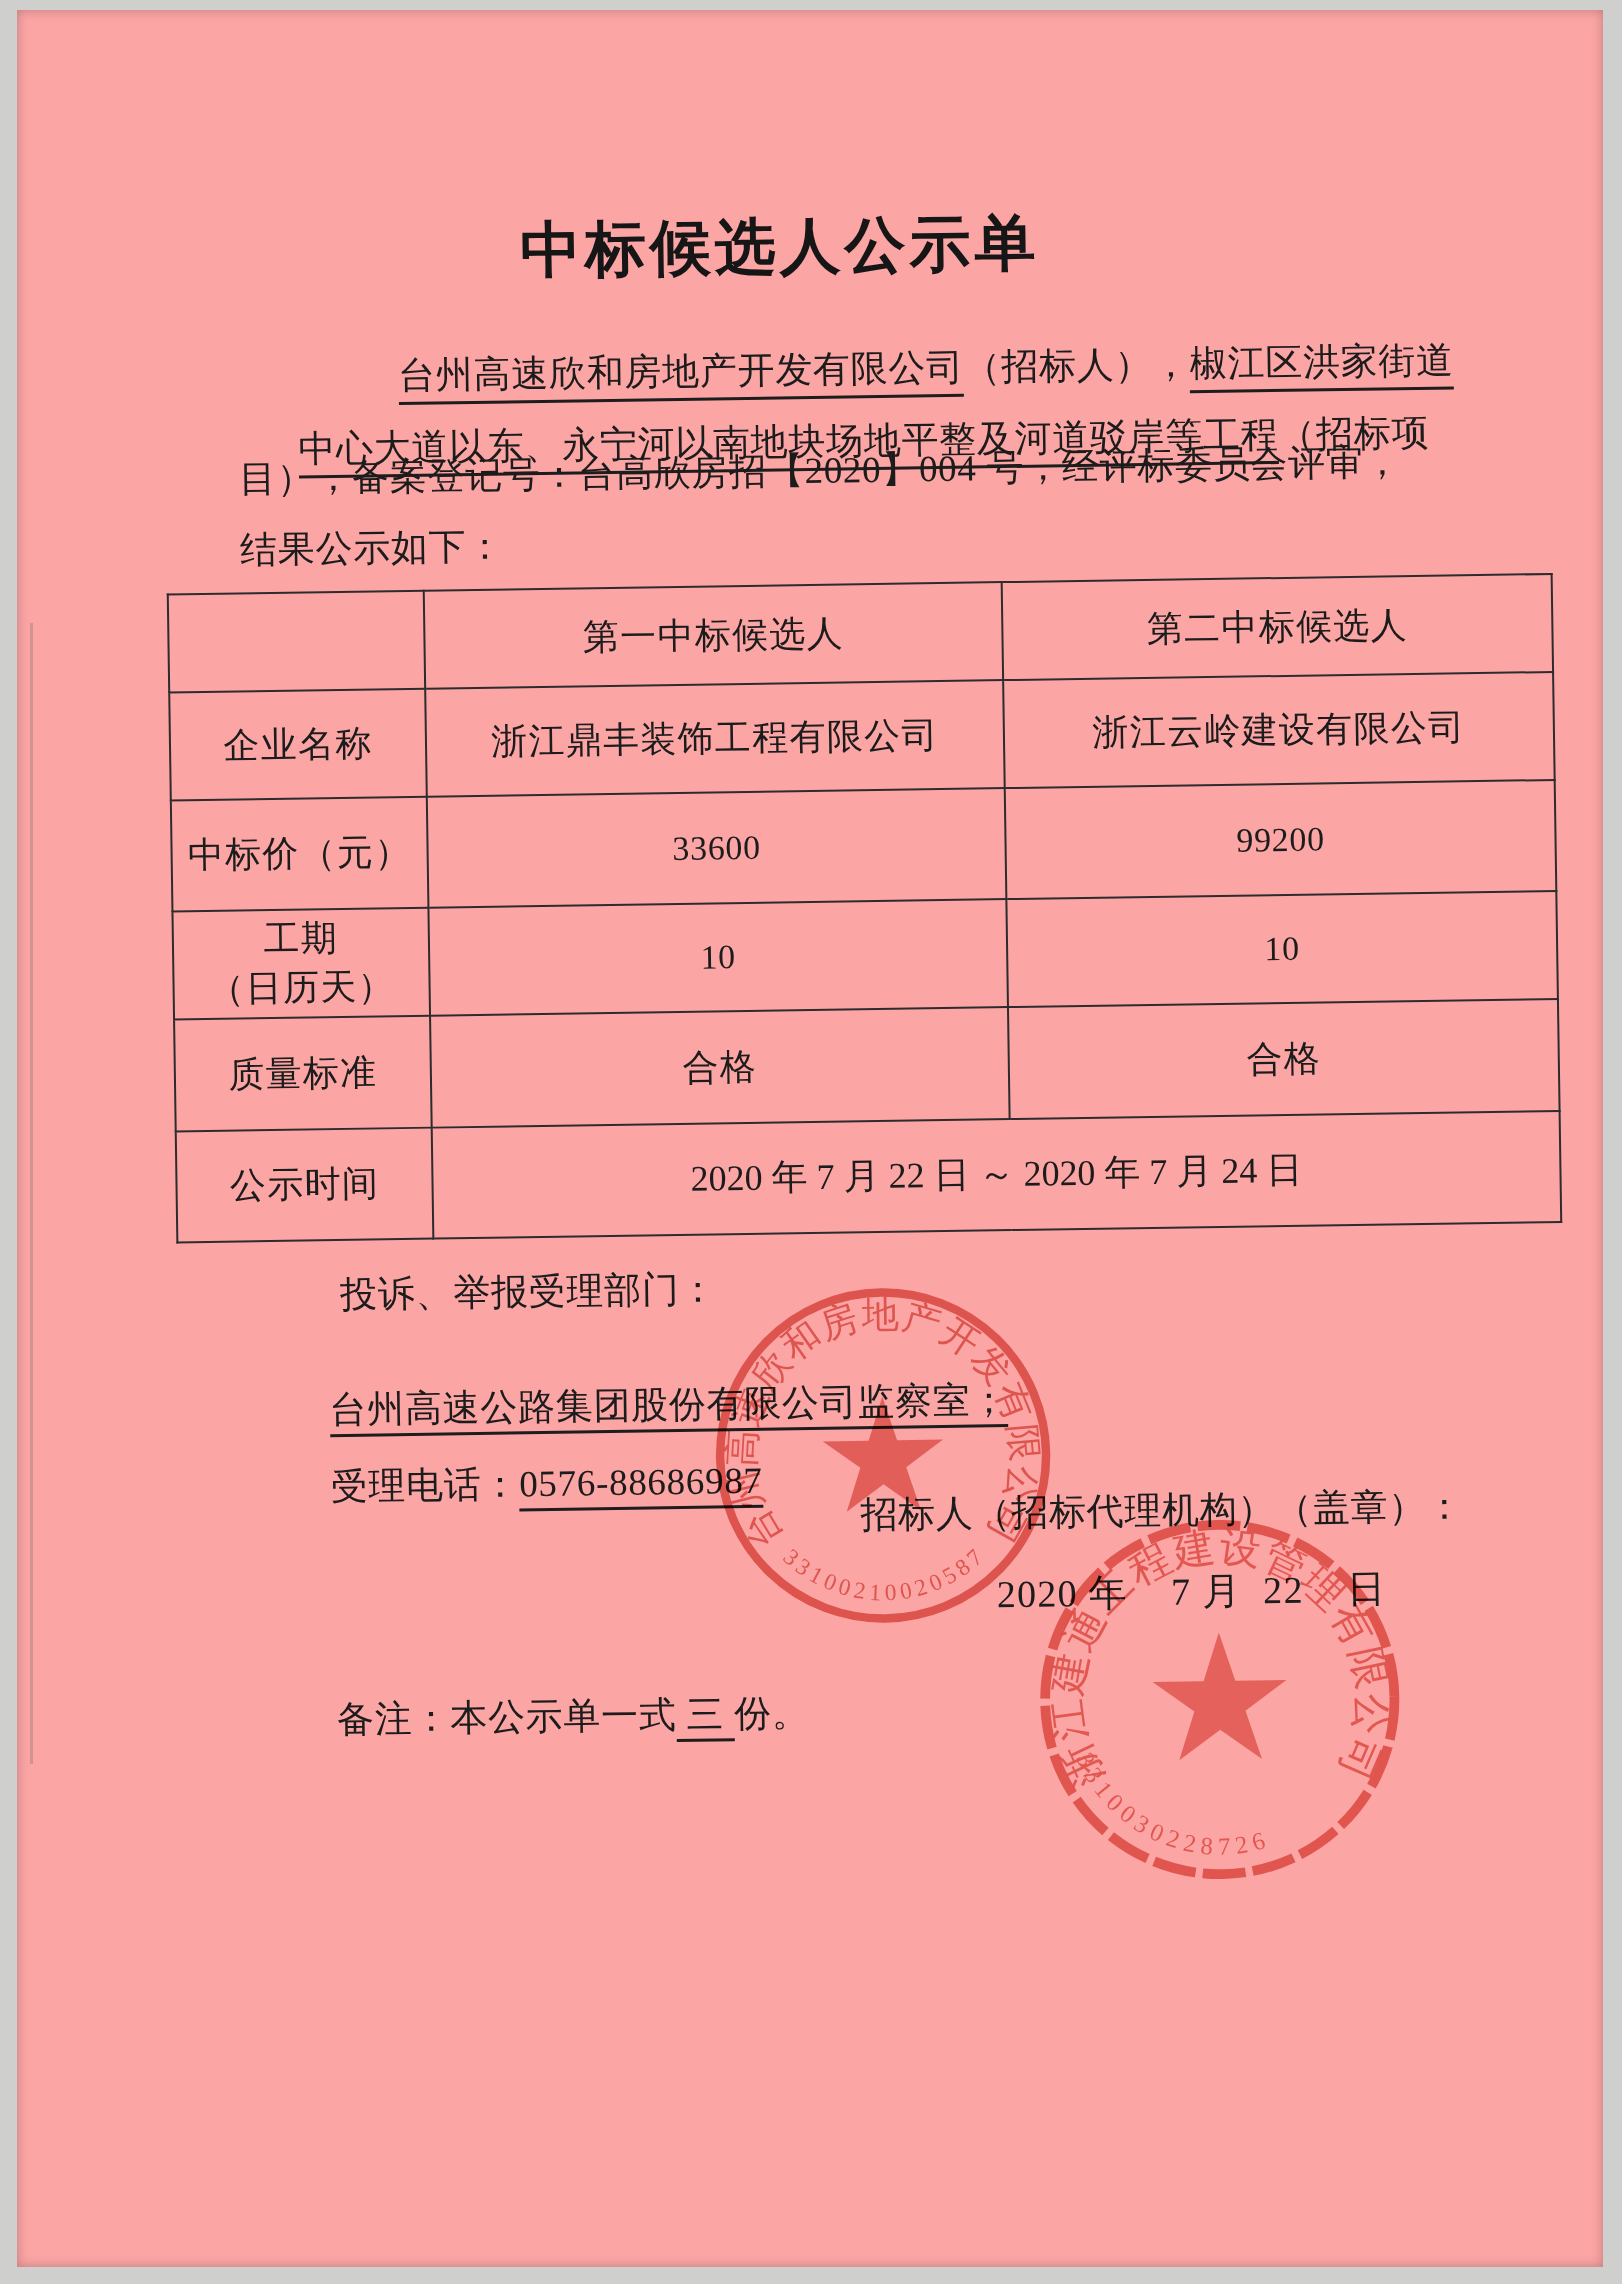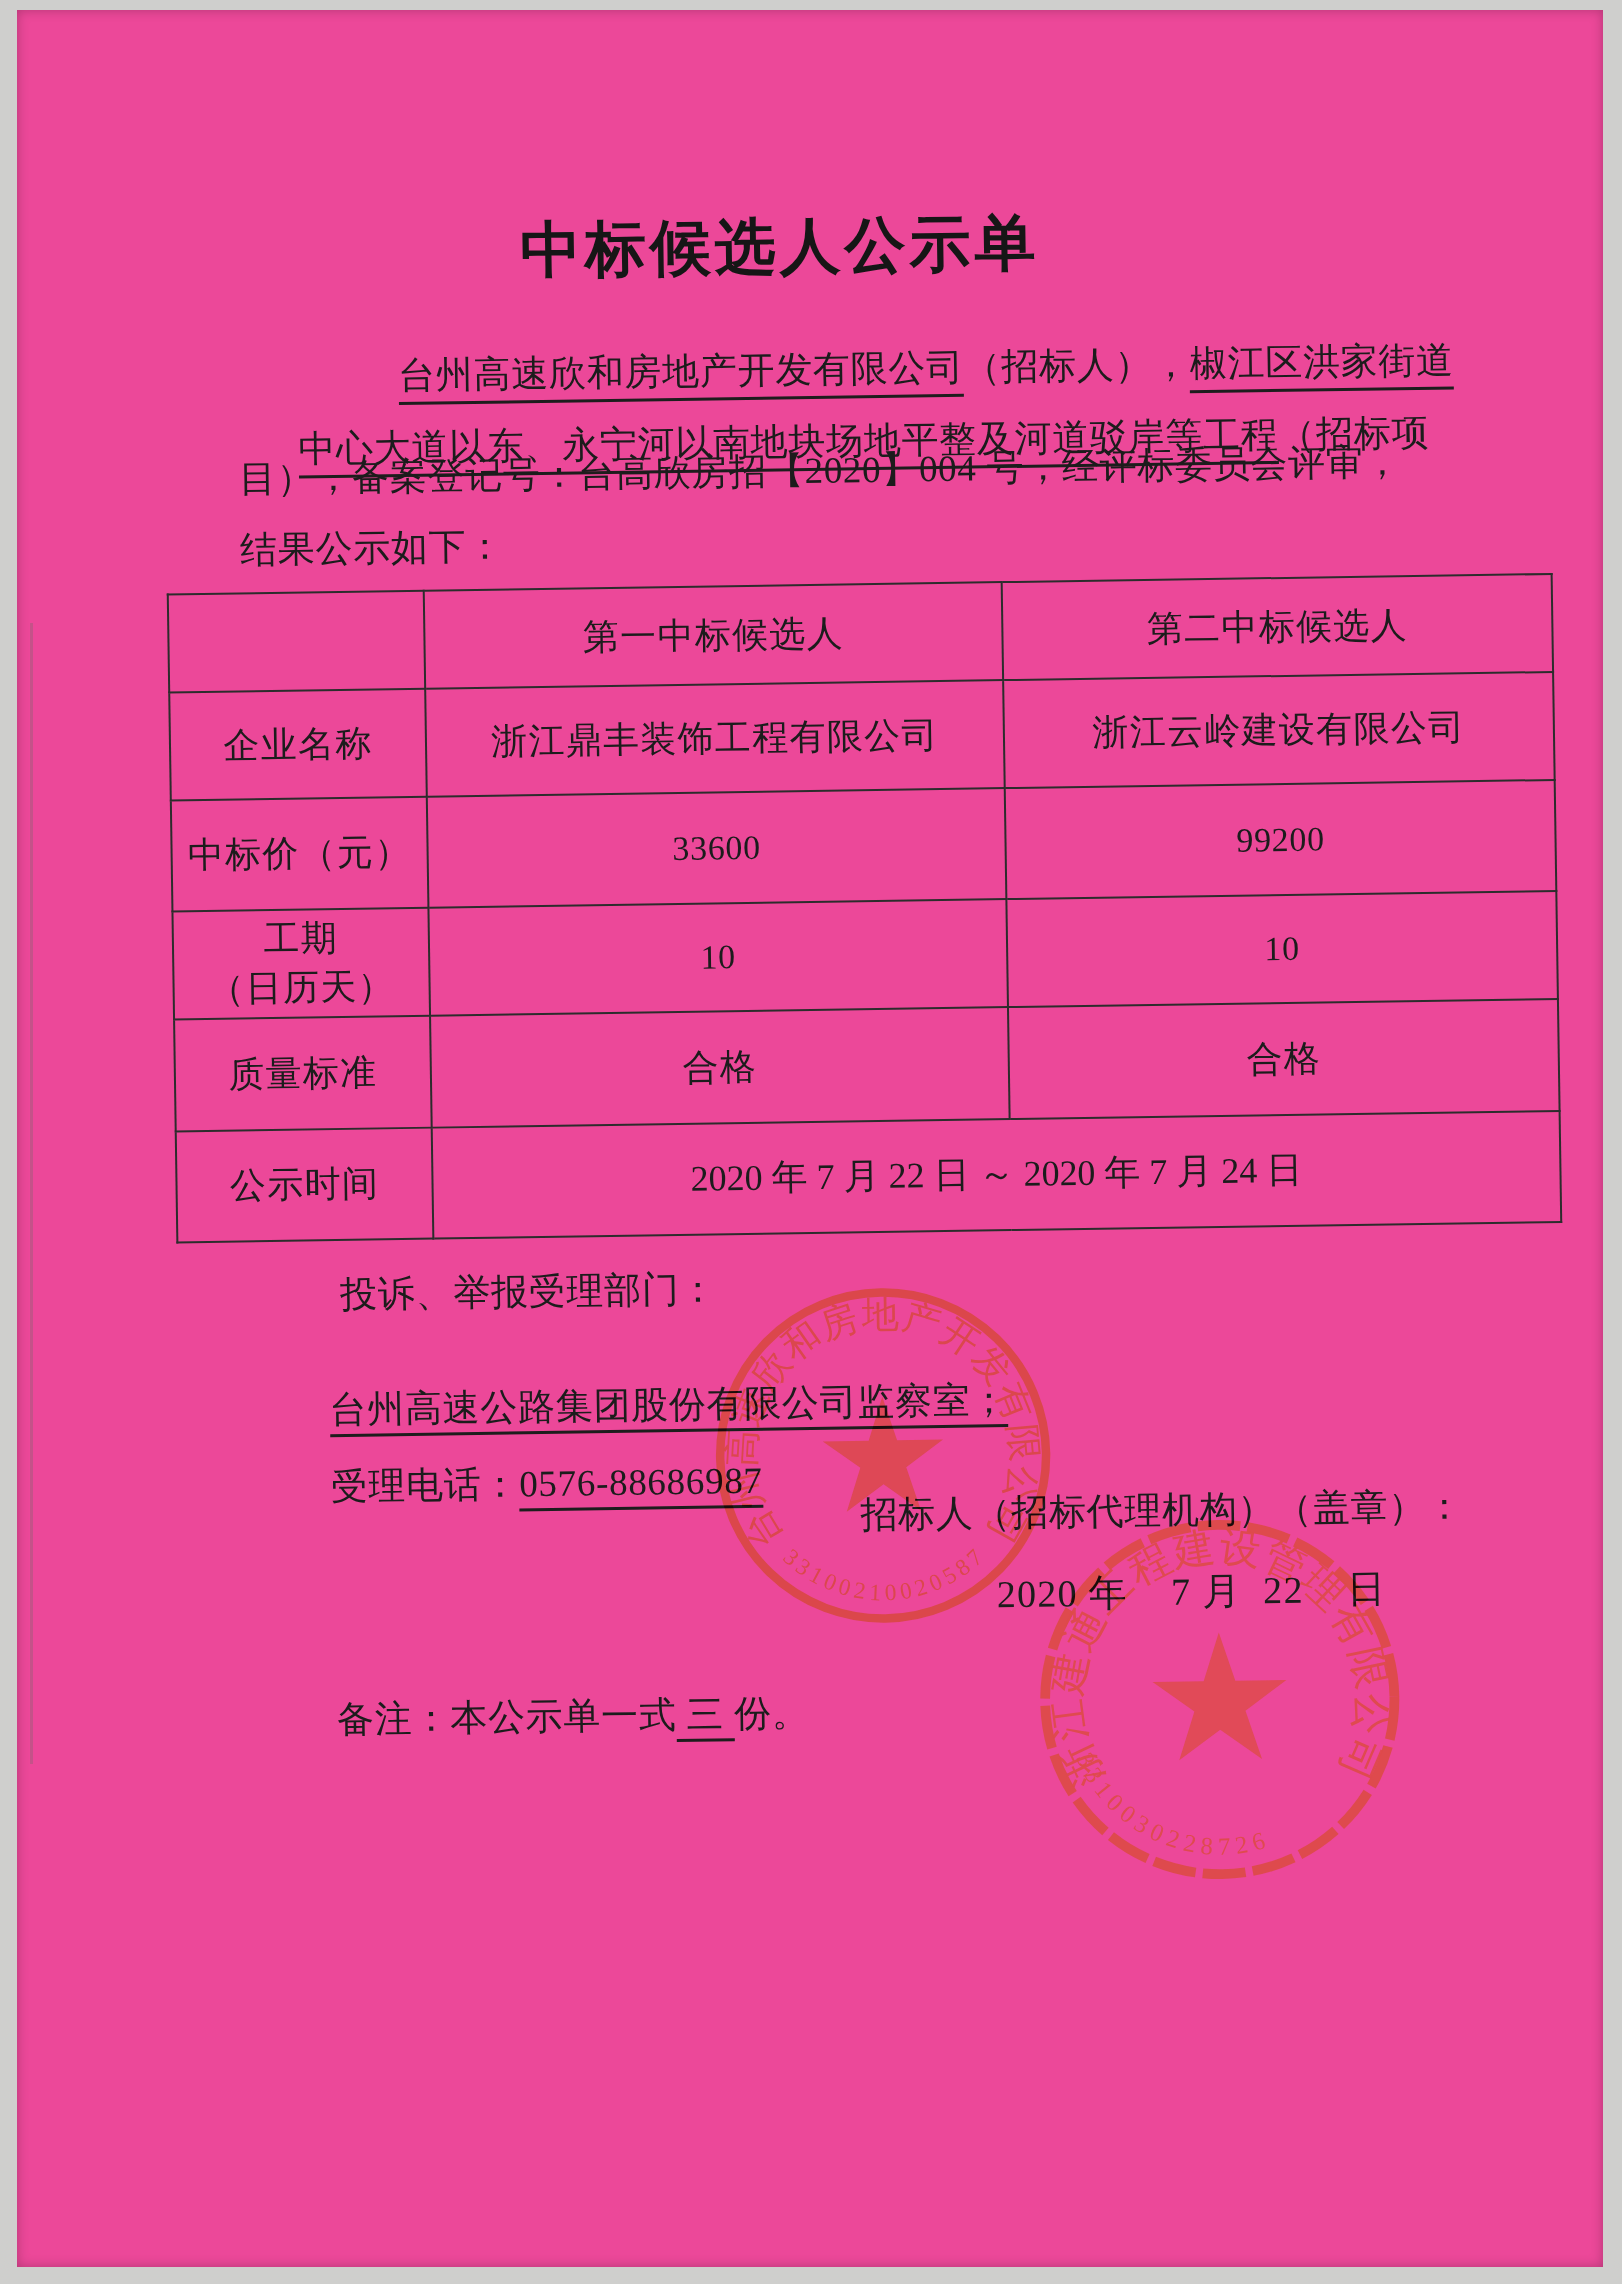--- a/index.html
+++ b/index.html
@@ -7,21 +7,21 @@
     width: 1623px; height: 2284px;
     background: #cfcfcd;
     overflow: hidden;
     font-family: "Liberation Serif", "DejaVu Serif", serif;
     color: #1c1c1c;
   }
   #sheet {
     position: absolute;
     left: 17px; top: 10.4px;
     width: 1586px; height: 2257px;
-    background: #ec4899;
+    background: #fca5a5;
     box-shadow: 0 0 11.7px rgba(0,0,0,.25) inset;
   }
   #tilt {
     position: absolute; inset: 0;
     transform: rotate(-0.85deg);
     transform-origin: 795px 1135px;
   }
   .abs { position: absolute; white-space: pre; }
 
   .doc-title {

